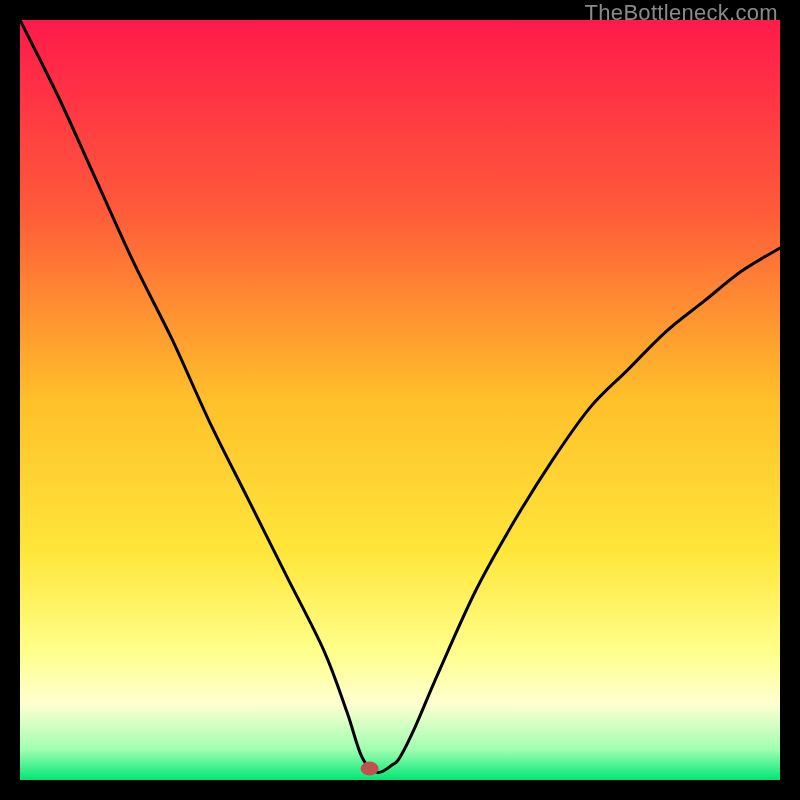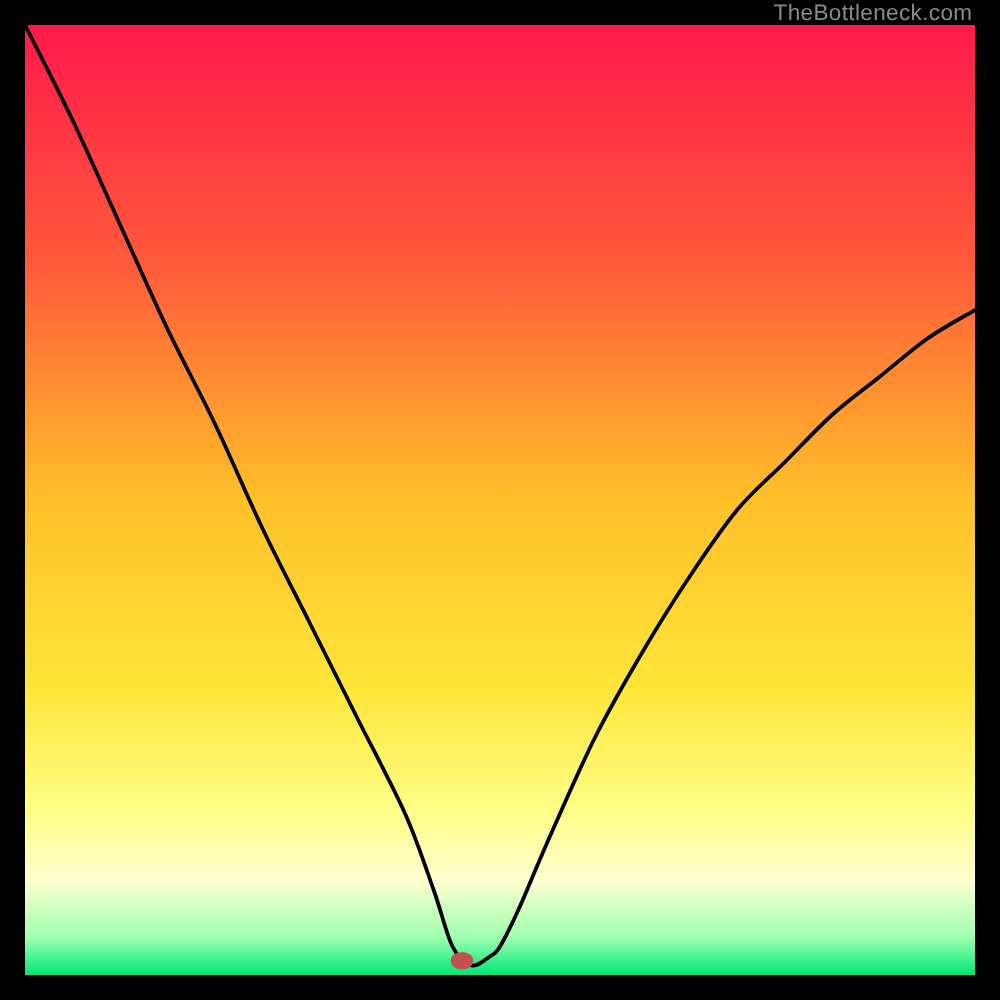--- a/index.html
+++ b/index.html
@@ -23,21 +23,21 @@
     left: 20px;
     top: 20px;
     width: 760px;
     height: 760px;
   }
   .watermark {
     position: absolute;
     right: 22px;
     top: 0px;
     font-family: Arial, Helvetica, sans-serif;
-    font-size: 18px;
+    font-size: 22px;
     color: #8a8a8a;
     letter-spacing: 0.3px;
     user-select: none;
   }
   svg {
     display: block;
   }
 </style>
 </head>
 <body>

